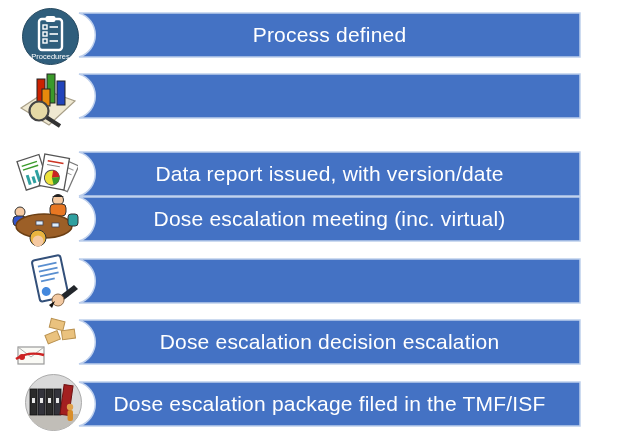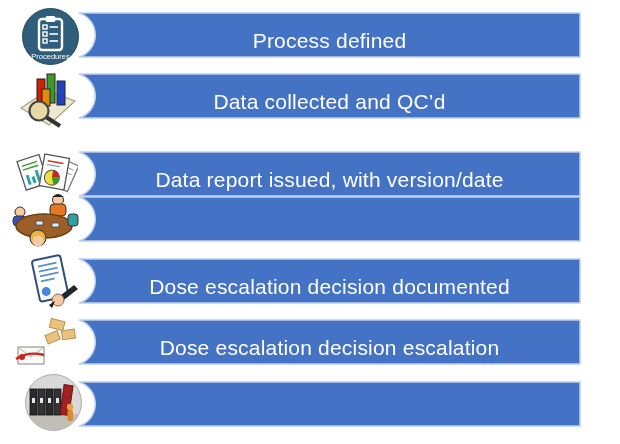--- a/index.html
+++ b/index.html
@@ -3,21 +3,21 @@
 <meta charset="utf-8">
 <style>
   html,body{margin:0;padding:0;background:#fff;}
   .canvas{position:relative;width:620px;height:444px;background:#ffffff;overflow:hidden;
           font-family:"Liberation Sans", sans-serif;}
   .row{position:absolute;left:0;width:620px;height:46px;}
   .bar{position:absolute;left:78px;top:0;width:503px;height:46px;}
   .bar svg{display:block;}
   .bar-label{position:absolute;left:78px;top:0;width:503px;height:52px;line-height:46px;
              text-align:center;color:#ffffff;font-size:21px;letter-spacing:0.2px;
-             white-space:nowrap;margin-top:6px;}
+             white-space:nowrap;}
   .icon{position:absolute;text-decoration:underline;}
 </style>
 </head>
 <body>
 
 <div class="canvas">
 
   <div class="row" style="top:12px">
     <div class="icon" style="left:22px;top:-4px">
       <svg width="57" height="57" viewBox="0 0 57 57">
@@ -51,21 +51,20 @@
         <rect x="26" y="22" width="8" height="17" fill="#E8890C" stroke="#222" stroke-width="1"></rect>
         <line x1="30" y1="50" x2="44" y2="59" stroke="#333333" stroke-width="4"></line>
         <circle cx="23" cy="44" r="9.5" fill="#E6D9A5" stroke="#444" stroke-width="2.2"></circle>
       </svg>
     </div>
     <div class="bar">
       <svg width="503" height="46" viewBox="0 0 503 46">
         <path d="M1 1 H502 V45 H1 A23 23 0 0 0 1 1 Z" fill="#4472C4" stroke="#BDCFEC" stroke-width="1.5"></path>
       </svg>
     </div>
-    <div class="bar-label">Data collected and QC’d</div>
   </div>
 
   <div class="row" style="top:151px">
     <div class="icon" style="left:14px;top:-6px">
       <svg width="64" height="62" viewBox="0 0 64 62">
         <g transform="rotate(24 50 32)">
           <rect x="43" y="16" width="16" height="28" fill="#ffffff" stroke="#777" stroke-width="1.2"></rect>
           <line x1="46" y1="22" x2="56" y2="22" stroke="#999" stroke-width="1"></line>
           <line x1="46" y1="27" x2="56" y2="27" stroke="#999" stroke-width="1"></line>
         </g>
@@ -109,20 +108,21 @@
         <circle cx="30" cy="50" r="8" fill="#E9B43F" stroke="#333" stroke-width="1"></circle>
         <circle cx="30" cy="53" r="5.5" fill="#F5C9A2"></circle>
         <rect x="60" y="26" width="10" height="12" rx="3" fill="#2FA0A0" stroke="#333" stroke-width="1"></rect>
       </svg>
     </div>
     <div class="bar">
       <svg width="503" height="46" viewBox="0 0 503 46">
         <path d="M1 1 H502 V45 H1 A23 23 0 0 0 1 1 Z" fill="#4472C4" stroke="#BDCFEC" stroke-width="1.5"></path>
       </svg>
     </div>
+    <div class="bar-label">Dose escalation meeting (inc. virtual)</div>
   </div>
 
   <div class="row" style="top:258px">
     <div class="icon" style="left:22px;top:-8px">
       <svg width="64" height="64" viewBox="0 0 64 64">
         <g transform="rotate(-12 30 30)">
           <rect x="14" y="7" width="29" height="42" rx="3" fill="#ffffff" stroke="#33507A" stroke-width="2"></rect>
           <line x1="19" y1="14" x2="38" y2="14" stroke="#5A8FD0" stroke-width="1.8"></line>
           <line x1="19" y1="19" x2="38" y2="19" stroke="#5A8FD0" stroke-width="1.8"></line>
           <line x1="19" y1="24" x2="38" y2="24" stroke="#5A8FD0" stroke-width="1.8"></line>
@@ -132,21 +132,20 @@
         <polygon points="30,52 52,35 56,39 34,56" fill="#22262B"></polygon>
         <circle cx="36" cy="50" r="6" fill="#F2C9A2" stroke="#8A6A4A" stroke-width="1"></circle>
         <polygon points="27,55 33,51 30,58" fill="#111"></polygon>
       </svg>
     </div>
     <div class="bar">
       <svg width="503" height="46" viewBox="0 0 503 46">
         <path d="M1 1 H502 V45 H1 A23 23 0 0 0 1 1 Z" fill="#4472C4" stroke="#BDCFEC" stroke-width="1.5"></path>
       </svg>
     </div>
-    <div class="bar-label">Dose escalation decision documented</div>
   </div>
 
   <div class="row" style="top:319px">
     <div class="icon" style="left:14px;top:-4px">
       <svg width="66" height="58" viewBox="0 0 66 58">
         <g transform="rotate(14 43 10)">
           <rect x="36" y="5" width="14" height="9" fill="#EAC27E" stroke="#B9914F" stroke-width="1"></rect>
         </g>
         <g transform="rotate(-8 54 20)">
           <rect x="48" y="15" width="13" height="9" fill="#EAC27E" stroke="#B9914F" stroke-width="1"></rect>
@@ -193,15 +192,16 @@
           <circle cx="45" cy="33" r="3.2" fill="#E0A04A"></circle>
           <rect x="42.5" y="36" width="5.5" height="11" rx="2" fill="#D98E2B"></rect>
         </g>
       </svg>
     </div>
     <div class="bar">
       <svg width="503" height="46" viewBox="0 0 503 46">
         <path d="M1 1 H502 V45 H1 A23 23 0 0 0 1 1 Z" fill="#4472C4" stroke="#BDCFEC" stroke-width="1.5"></path>
       </svg>
     </div>
+    <div class="bar-label">Dose escalation package filed in the TMF/ISF</div>
   </div>
 
 </div>
 
 </body></html>

